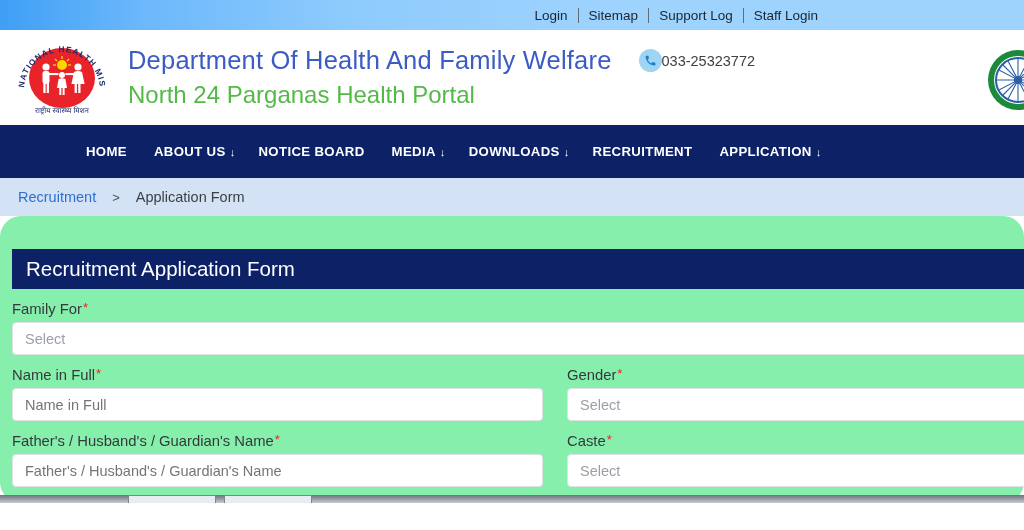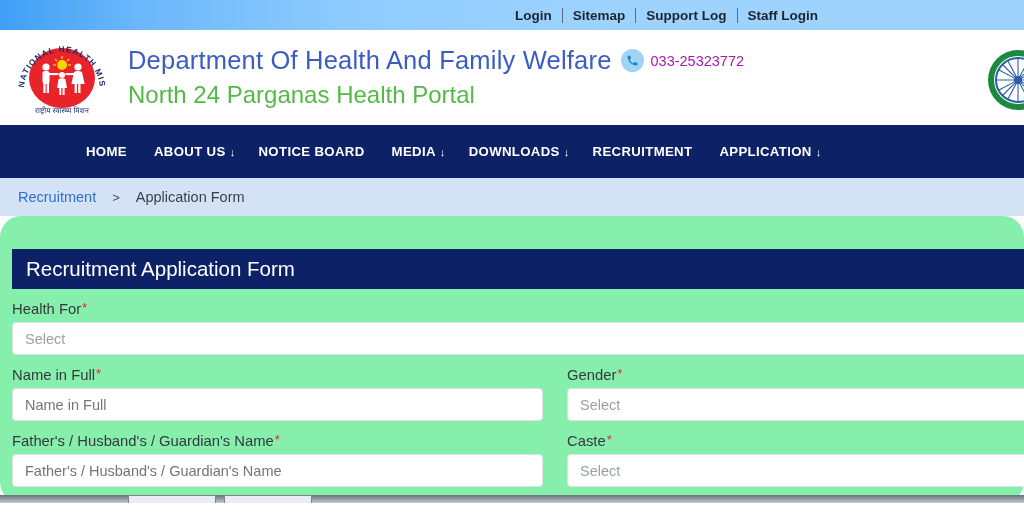--- a/index.html
+++ b/index.html
@@ -11,21 +11,20 @@
   }
 
   
   .topbar {
     height: 30px;
     background: linear-gradient(90deg, #3f9ff5 0%, #6cb8fb 14%, #8ecbfd 34%, #9ed3fe 60%, #9ed3fe 100%);
     display: flex;
     align-items: center;
     justify-content: flex-end;
     padding-right: 196px;
-    font-weight: bold;
   }
   .topbar-links { display: flex; align-items: center; }
   .topbar-link {
     color: #1b2430;
     font-size: 13.5px;
     padding: 0 10px;
     cursor: pointer;
     white-space: nowrap;
   }
   .topbar-sep {
@@ -44,42 +43,41 @@
     padding-left: 10px;
   }
   .nhm-logo {
     width: 104px; height: 88px;
     flex: 0 0 104px;
     position: relative;
   }
   .nhm-logo svg { display: block; }
 
   .titles { margin-left: 14px; }
-  .title-row { display: flex; align-items: center; }
+  .title-row { display: flex; align-items: center; gap: 18px; }
   .title-main {
     color: #3b5cc4;
     font-size: 25.5px;
     letter-spacing: .2px;
     white-space: nowrap;
   }
   .phone-wrap {
     display: flex; align-items: center;
     margin-left: 9px;
   }
   .phone-icon {
     width: 23px; height: 23px;
     border-radius: 50%;
     background: #9fd4f5;
     display: flex; align-items: center; justify-content: center;
     flex: 0 0 23px;
   }
   .phone-num {
     font-size: 14.5px;
-    color: #a21caf;
-    margin-left: 7px;
+    color: #404040;
     white-space: nowrap;
   }
   .title-sub {
     color: #54b948;
     font-size: 24px;
     margin-top: 6px;
     white-space: nowrap;
   }
   .gov-emblem {
     position: absolute;
@@ -315,21 +313,21 @@
   <span class="crumb-sep">&gt;</span>
   <span class="crumb-current">Application Form</span>
 </div>
 
 <div class="content">
   <div class="content-inner">
 
     <div class="panel-header">Recruitment Application Form</div>
 
     <div class="field-label">
-      <span>Health For</span>
+      <span>Family For</span>
       <span class="req">*</span>
     </div>
     <div class="ctrl placeholder full-row">
       <span>Select</span>
     </div>
 
     <div class="grid-row">
       <div class="col">
         <div class="field-label">
           <span>Name in Full</span>

